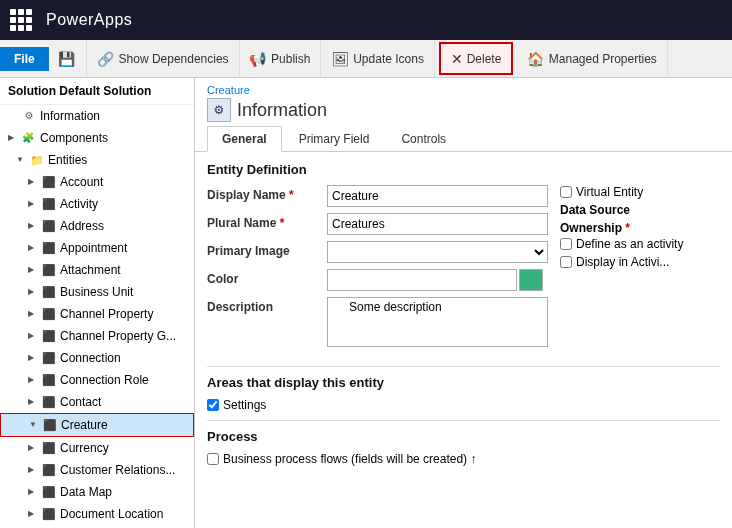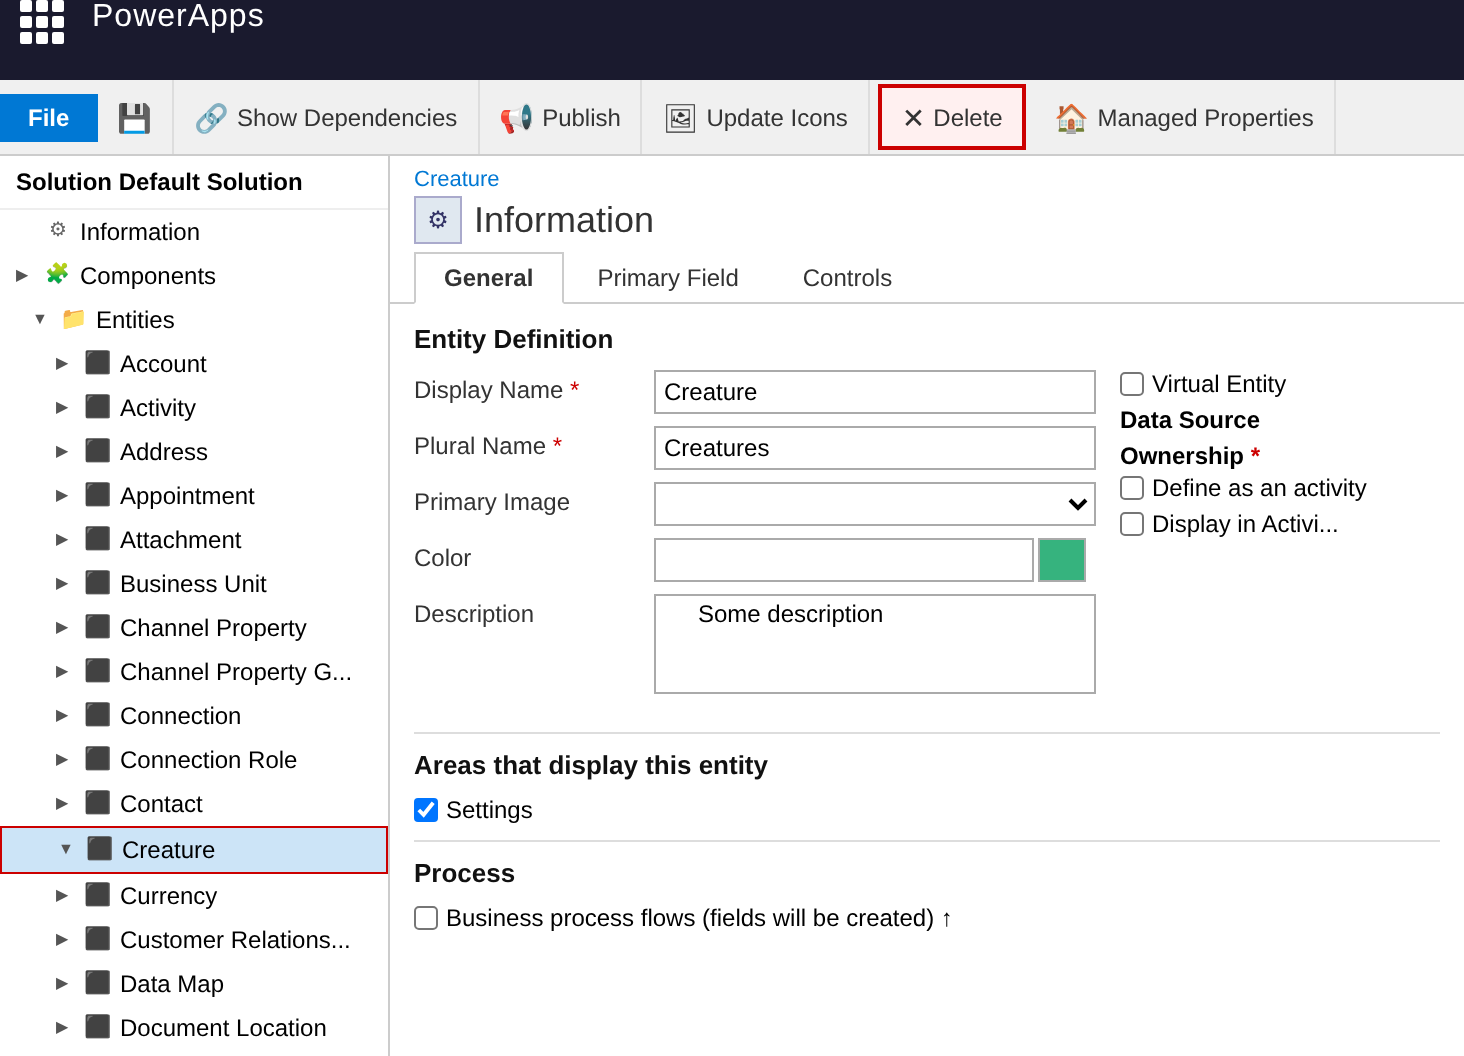--- a/index.html
+++ b/index.html
@@ -3,21 +3,21 @@
   <meta charset="utf-8">
   <style>
     * { box-sizing: border-box; margin: 0; padding: 0; font-family: 'Segoe UI', Arial, sans-serif; font-size: 12px; }
     body { width: 732px; height: 528px; overflow: hidden; background: #fff; }
 
     
     .top-bar {
       background: #1a1a2e;
       height: 40px;
       display: flex;
-      align-items: flex-start;
+      align-items: center;
       padding: 0 10px;
       gap: 10px;
     }
     .waffle-icon {
       display: grid;
       grid-template-columns: repeat(3,6px);
       grid-template-rows: repeat(3,6px);
       gap: 2px;
       margin-right: 4px;
     }
@@ -217,20 +217,21 @@
       display: flex;
       align-items: flex-start;
       margin-bottom: 6px;
     }
     .form-label {
       width: 120px;
       flex-shrink: 0;
       padding-top: 3px;
       font-size: 12px;
       color: #333;
+      font-weight: bold;
     }
     .required-star {
       color: #c00;
     }
     .form-control {
       flex: 1;
       max-width: 240px;
     }
     .form-input {
       width: 100%;

